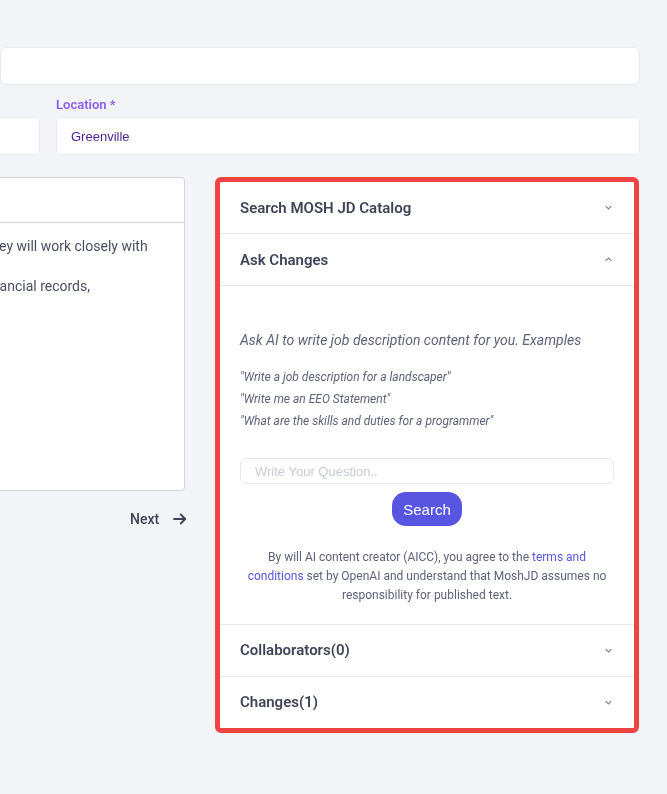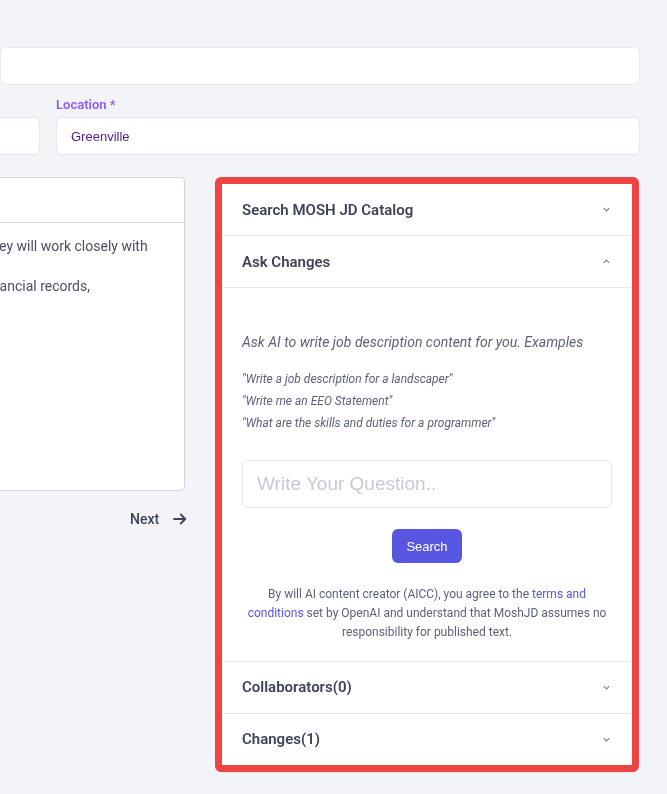--- a/index.html
+++ b/index.html
@@ -101,21 +101,21 @@
     }
     .arrow-icon {
       width: 18px;
       height: 18px;
     }
     .right-panel {
       position: absolute;
       top: 177px;
       left: 215px;
       width: 424px;
-      border: 7px solid #ef4444;
+      border: 5px solid #ef4444;
       border-radius: 6px;
       box-shadow: 0 1px 2px rgba(0,0,0,0.04);
       background: #fff;
     }
     .accordion-header {
       height: 51px;
       display: flex;
       align-items: center;
       justify-content: space-between;
       padding: 0 20px;
@@ -144,43 +144,43 @@
       margin-top: 22px;
     }
     .chatgpt-example {
       font-size: 12px;
       font-style: italic;
       color: #5e6279;
       margin-bottom: 8px;
     }
     .question-input {
       width: 100%;
-      height: 48px;
+      height: 26px;
       border: 1px solid #e7e8ec;
       border-radius: 6px;
       padding: 0 14px;
-      font-size: 19px;
+      font-size: 13px;
       color: #5b5f73;
       margin-top: 22px;
       outline: none;
     }
     .question-input::placeholder {
       color: #c7cad6;
     }
     .search-button {
       display: block;
       width: 70px;
       height: 34px;
       background: #5856e0;
       color: #fff;
       border: none;
-      border-radius: 6px;
-      font-size: 13px;
+      border-radius: 14px;
+      font-size: 15px;
       font-weight: 500;
-      margin: 21px auto 0 auto;
+      margin: 8px auto 0 auto;
       cursor: pointer;
     }
     .disclaimer {
       font-size: 12px;
       text-align: center;
       color: #5e6279;
       margin-top: 22px;
       line-height: 1.6;
     }
     .terms-link {

